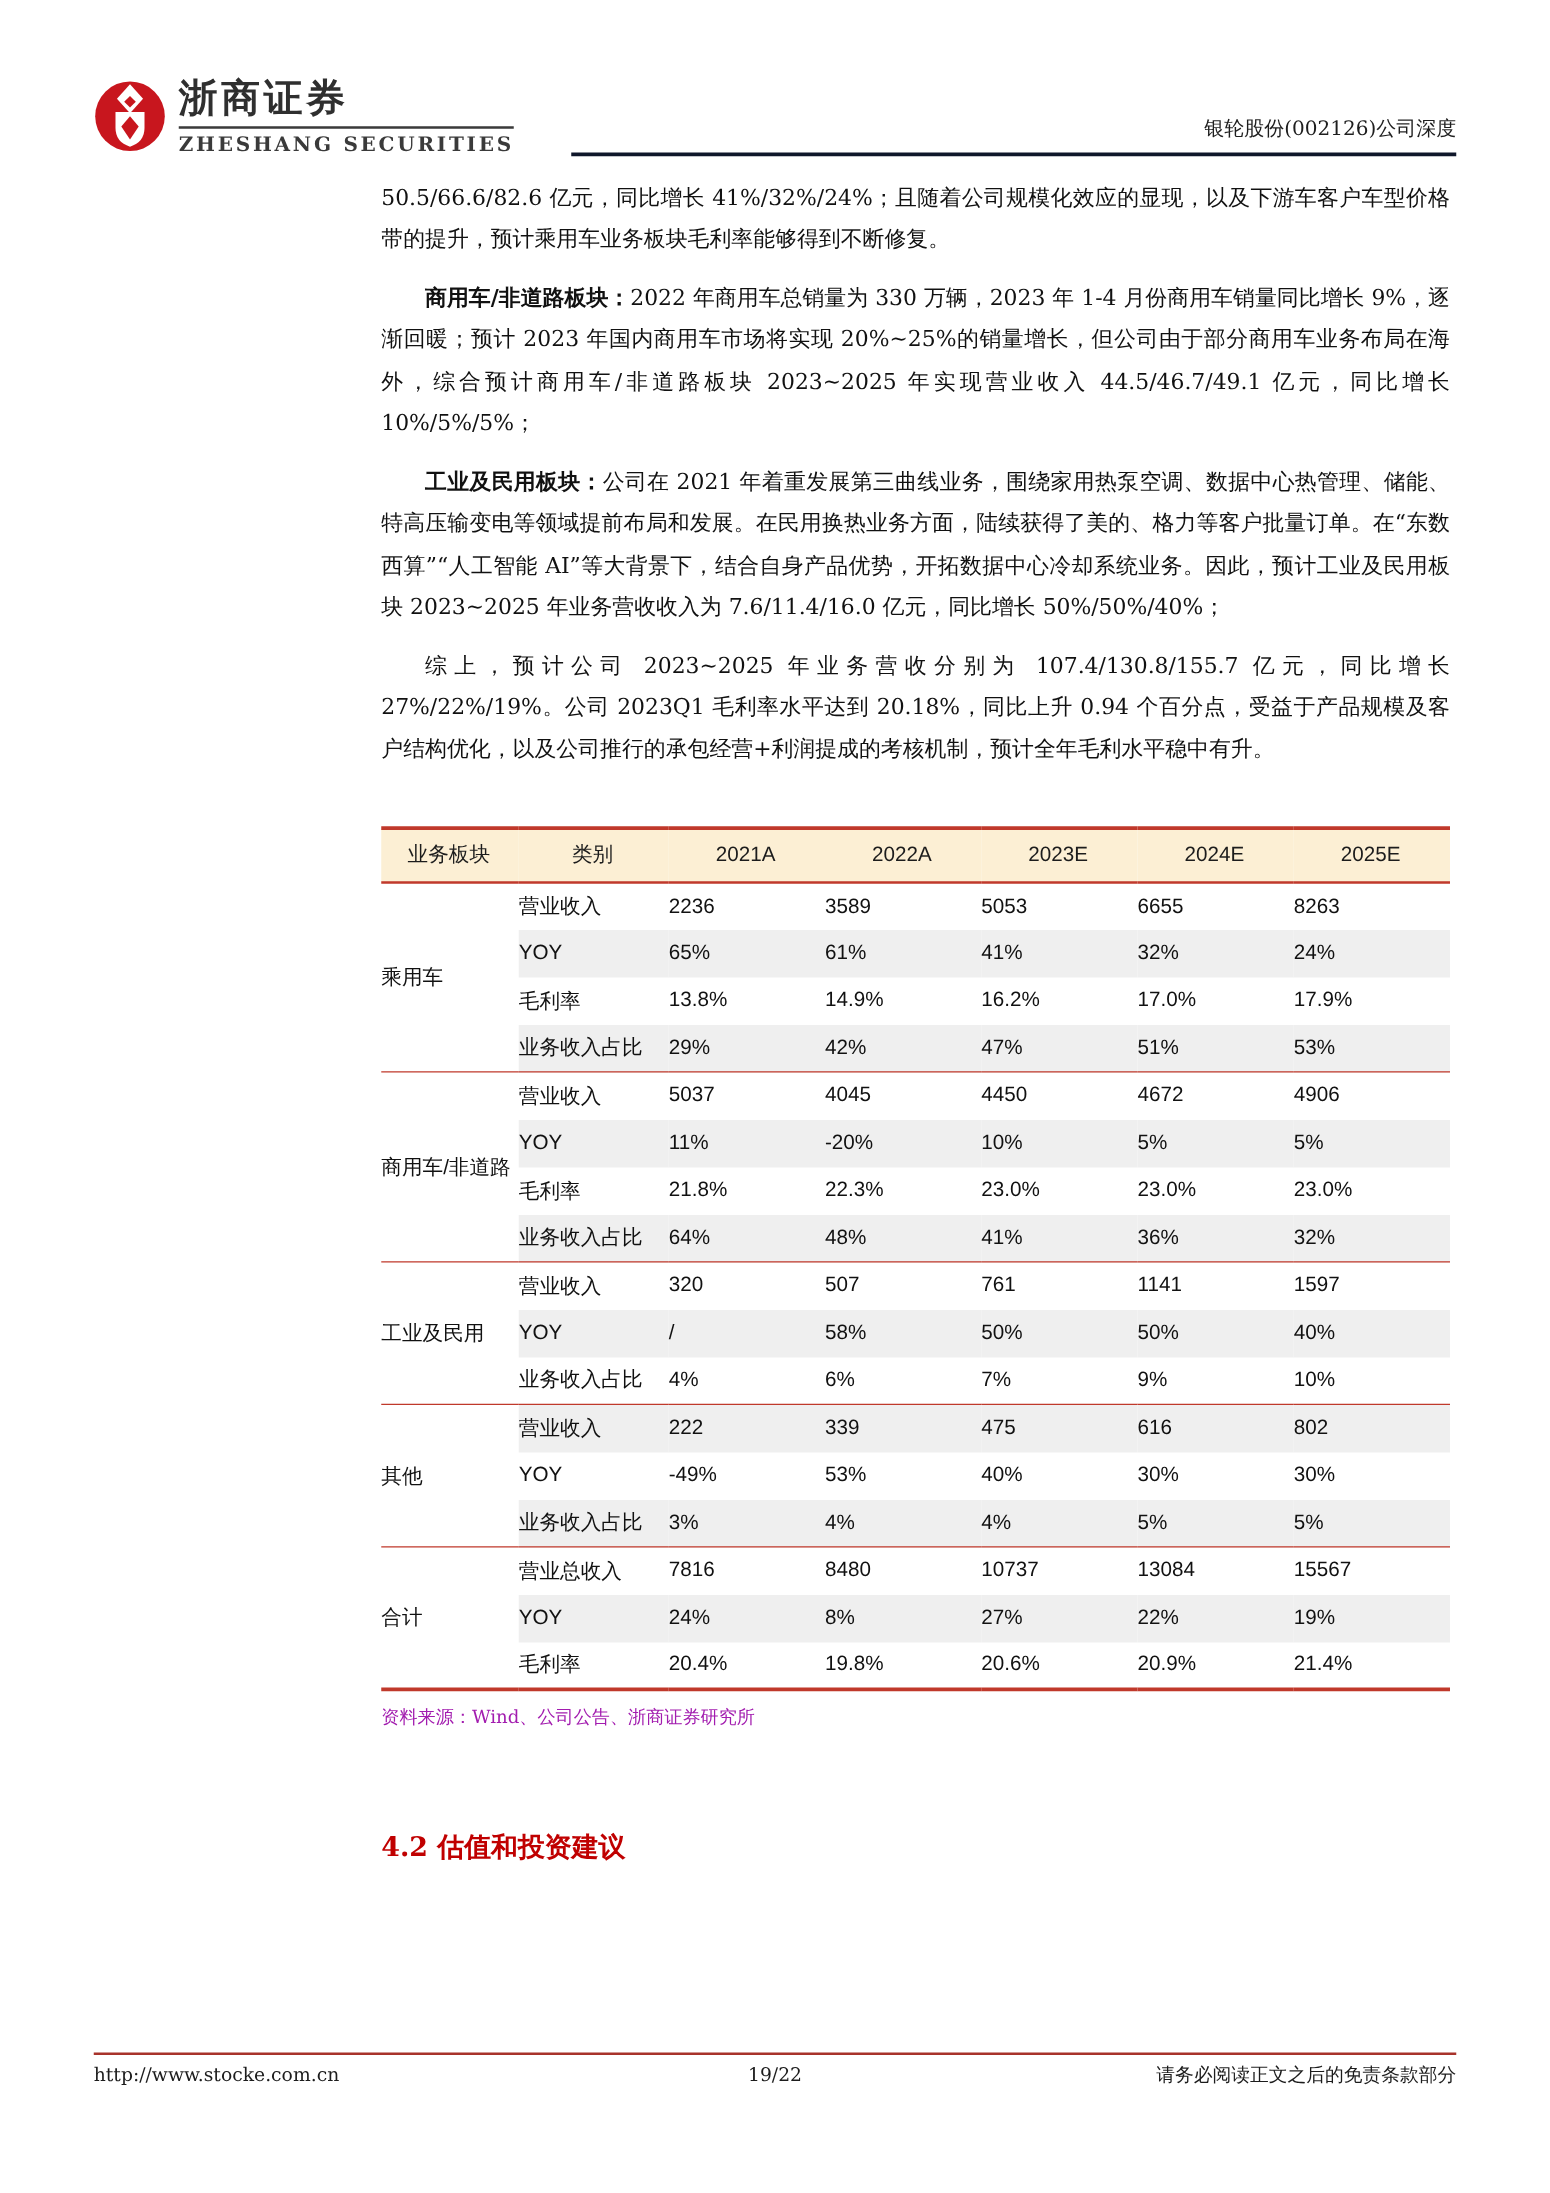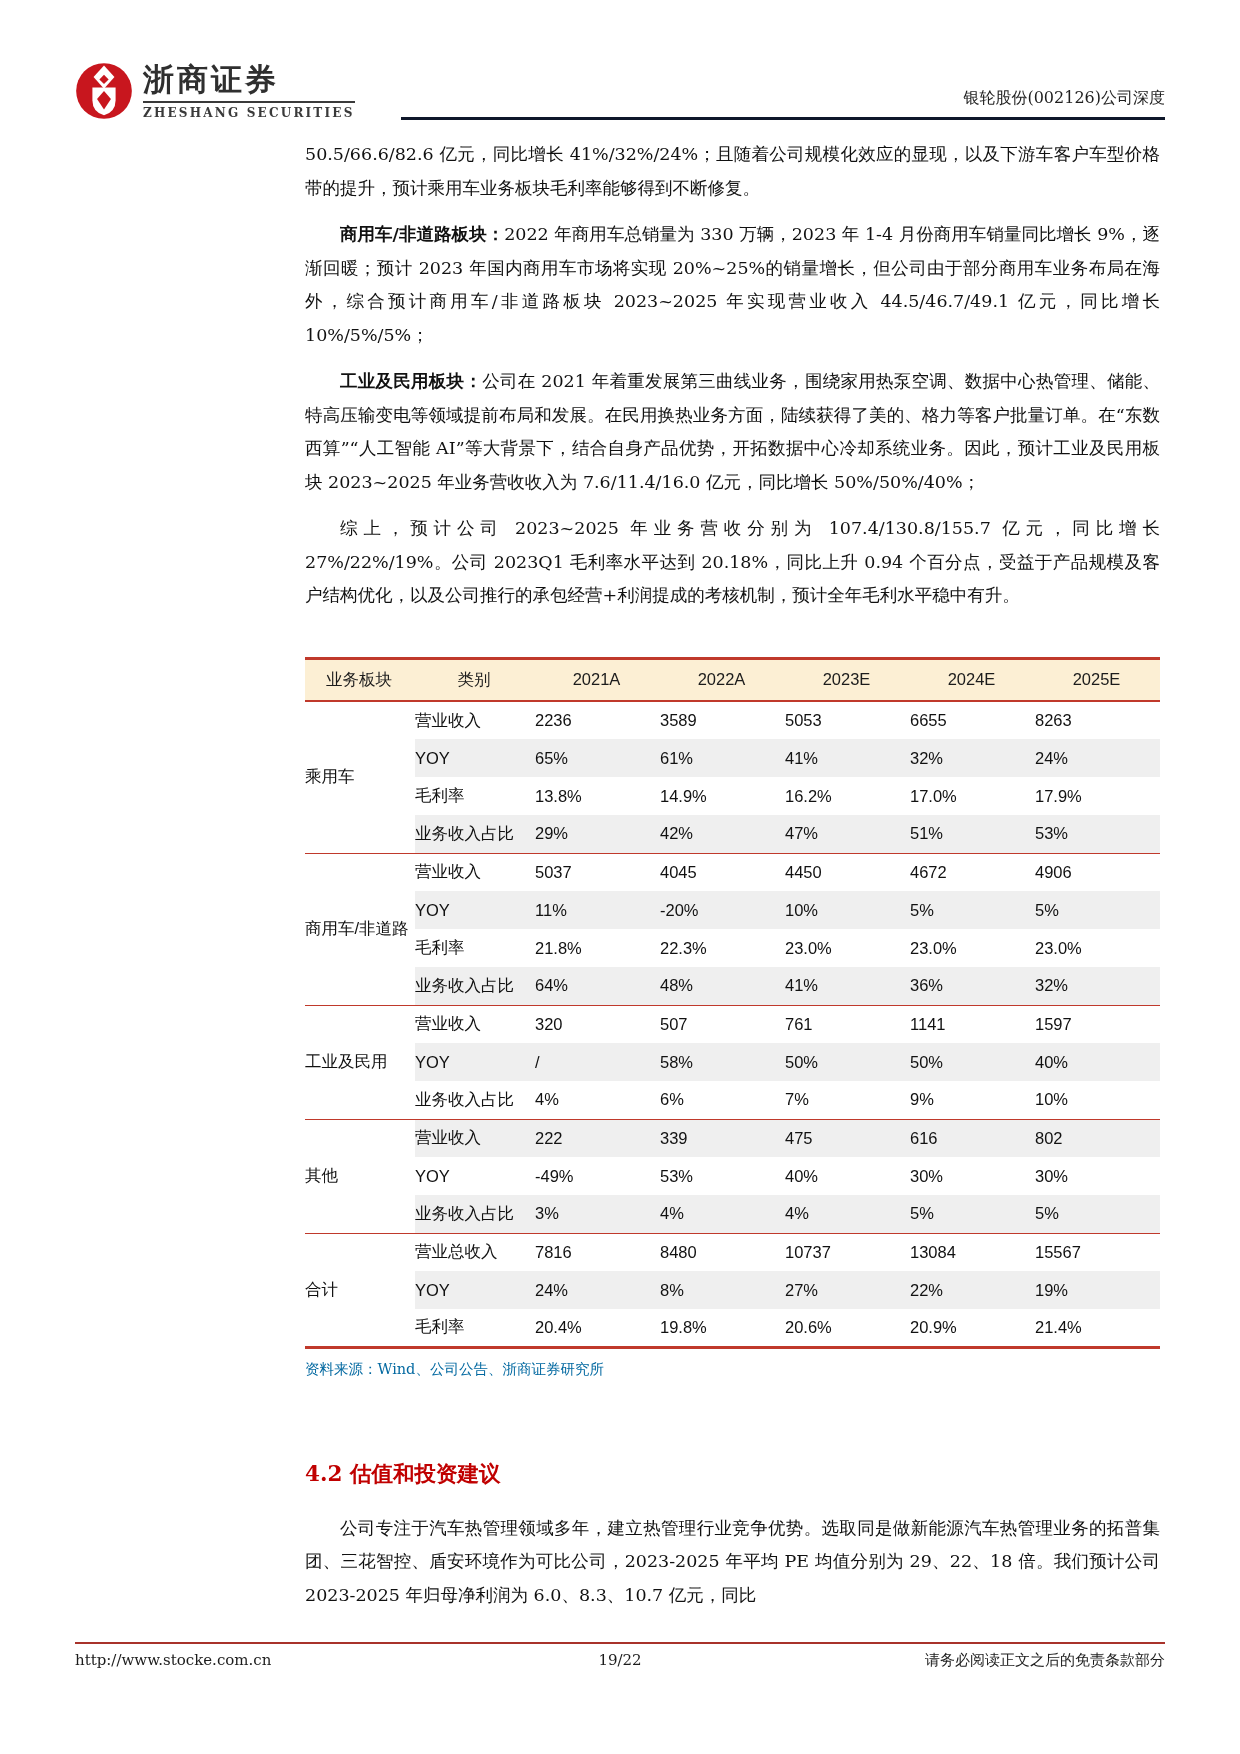--- a/index.html
+++ b/index.html
@@ -24,21 +24,21 @@
   .logo-mark { width: 58px; height: 58px; margin-right: 10px; flex: 0 0 auto; }
   .logo-text { display: flex; flex-direction: column; }
   .brand-cn {
     font-size: 31px; font-weight: bold; color: #2f2f2f;
     letter-spacing: 3px; line-height: 1.15;
     font-family: "DejaVu Sans", "Liberation Sans", sans-serif;
   }
   .brand-en {
     margin-top: 3px; padding-top: 3px;
     border-top: 2px solid #3a3a3a;
-    font-size: 12px; font-weight: bold; color: #3a3a3a;
+    font-size: 16px; font-weight: bold; color: #3a3a3a;
     letter-spacing: 2.2px;
     font-family: "DejaVu Serif", serif;
   }
   .header-right {
     flex: 1 1 auto;
     margin-left: 14px;
     border-bottom: 3px solid #0f172a;
     padding-bottom: 8px;
     text-align: right;
     font-size: 16px;
@@ -85,21 +85,21 @@
     color: #1c1c1c;
     text-align: center;
   }
   td.cn { font-family: "DejaVu Serif", "Liberation Serif", serif; font-size: 16px; }
   td.glabel { background: #ffffff; font-family: "DejaVu Serif", serif; font-size: 16px; }
   tr.gray td.striped { background: #EFEFEF; }
   tr.sep td { border-top: 1.5px solid #C0392B; }
   .source-note {
     margin-top: 11px;
     font-size: 14.5px;
-    color: #0369a1;
+    color: #a21caf;
   }
   
   .section-heading {
     margin-top: 80px;
     font-size: 21.5px;
     font-weight: bold;
     color: #C00000;
     font-family: "DejaVu Serif", serif;
   }
   .section-para { margin-top: 24px; }
@@ -319,21 +319,20 @@
             <td class="striped">20.9%</td>
             <td class="striped">21.4%</td>
           </tr>
         </tbody>
       </table>
 
       <div class="source-note">资料来源：Wind、公司公告、浙商证券研究所</div>
     </div>
 
     <div class="section-heading">4.2 估值和投资建议</div>
-    <p class="para indent section-para">公司专注于汽车热管理领域多年，建立热管理行业竞争优势。选取同是做新能源汽车热管理业务的拓普集团、三花智控、盾安环境作为可比公司，2023-2025 年平均 PE 均值分别为 29、22、18 倍。我们预计公司 2023-2025 年归母净利润为 6.0、8.3、10.7 亿元，同比</p>
 
   </div>
 
   <div class="footer">
     <div class="footer-inner">
       <span class="footer-page">19/22</span>
       <span>http://www.stocke.com.cn</span>
       <span>请务必阅读正文之后的免责条款部分</span>
     </div>
   </div>

